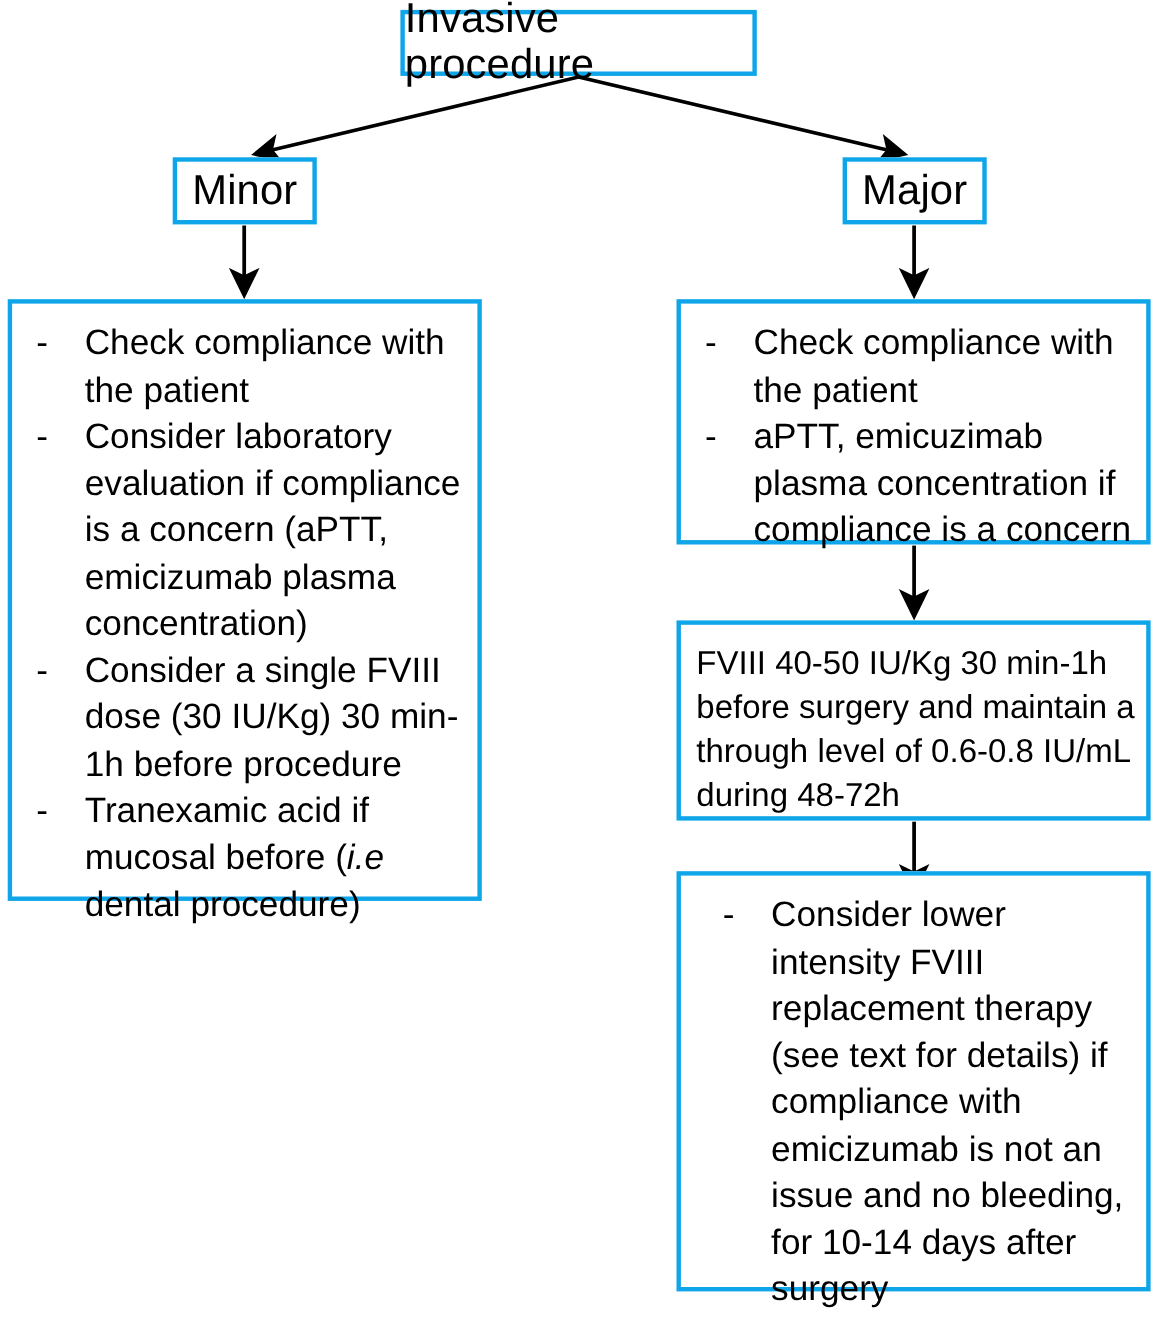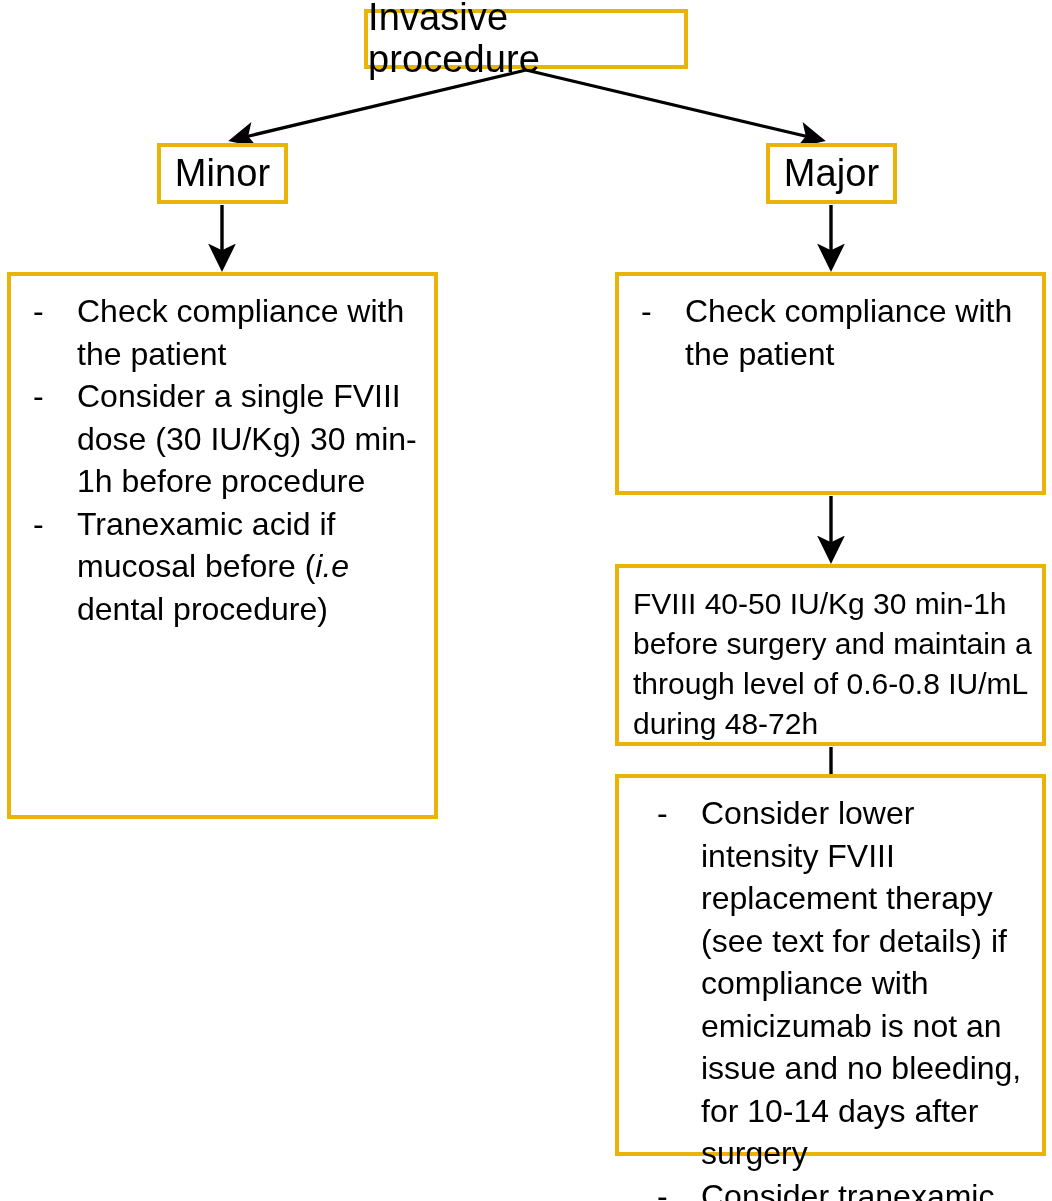--- a/index.html
+++ b/index.html
@@ -22,21 +22,21 @@
     position: absolute;
     left: 0;
     top: 0;
     width: 1052px;
     height: 1201px;
     pointer-events: none;
   }
   .node {
     position: absolute;
     box-sizing: border-box;
-    border: 4px solid #eab308;
+    border: 4px solid #0ea5e9;
     background: #ffffff;
   }
   .node-title {
     display: flex;
     align-items: center;
     justify-content: center;
     font-size: 38px;
     line-height: 1.1;
     letter-spacing: 0.1px;
   }
@@ -101,21 +101,21 @@
     height: 223px;
   }
   #box-major-dosing {
     left: 615px;
     top: 564px;
     width: 431px;
     height: 182px;
   }
   #box-major-followup {
     left: 615px;
-    top: 774px;
+    top: 792px;
     width: 431px;
     height: 382px;
     padding-left: 28px;
   }
 </style>
 </head>
 <body>
 
 <div id="canvas">
 
@@ -147,28 +147,30 @@
     <span>Major</span>
   </div>
 
   <div class="node node-title" id="box-minor">
     <span>Minor</span>
   </div>
 
   <div class="node node-body" id="box-minor-actions">
     <ul class="bullets">
       <li>Check compliance with the patient</li>
+      <li>Consider laboratory evaluation if compliance is a concern (aPTT, emicizumab plasma concentration)</li>
       <li>Consider a single FVIII dose (30 IU/Kg) 30 min-1h before procedure</li>
       <li><span>Tranexamic acid if mucosal before (</span><span class="ital">i.e</span><span> dental procedure)</span></li>
     </ul>
   </div>
 
   <div class="node node-body" id="box-major-labs">
     <ul class="bullets">
       <li>Check compliance with the patient</li>
+      <li>aPTT, emicuzimab plasma concentration if compliance is a concern</li>
     </ul>
   </div>
 
   <div class="node node-para" id="box-major-dosing">
     <span>FVIII 40-50 IU/Kg 30 min-1h before surgery and maintain a through level of 0.6-0.8 IU/mL during 48-72h</span>
   </div>
 
   <div class="node node-body" id="box-major-followup">
     <ul class="bullets">
       <li>Consider lower intensity FVIII replacement therapy (see text for details) if compliance with emicizumab is not an issue and no bleeding, for 10-14 days after surgery</li>

